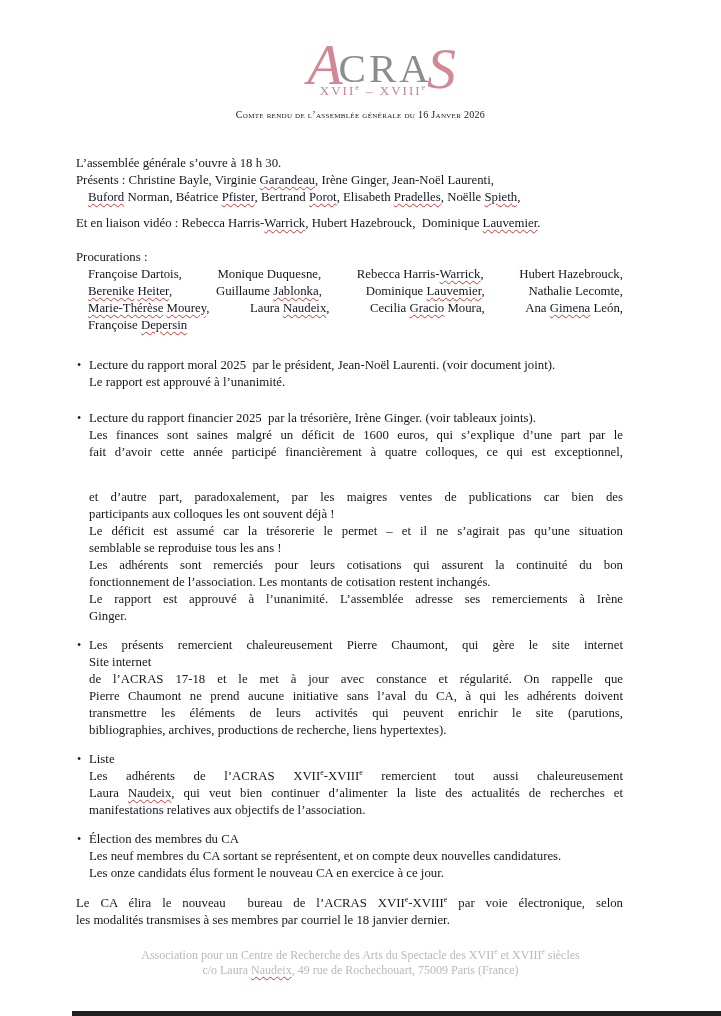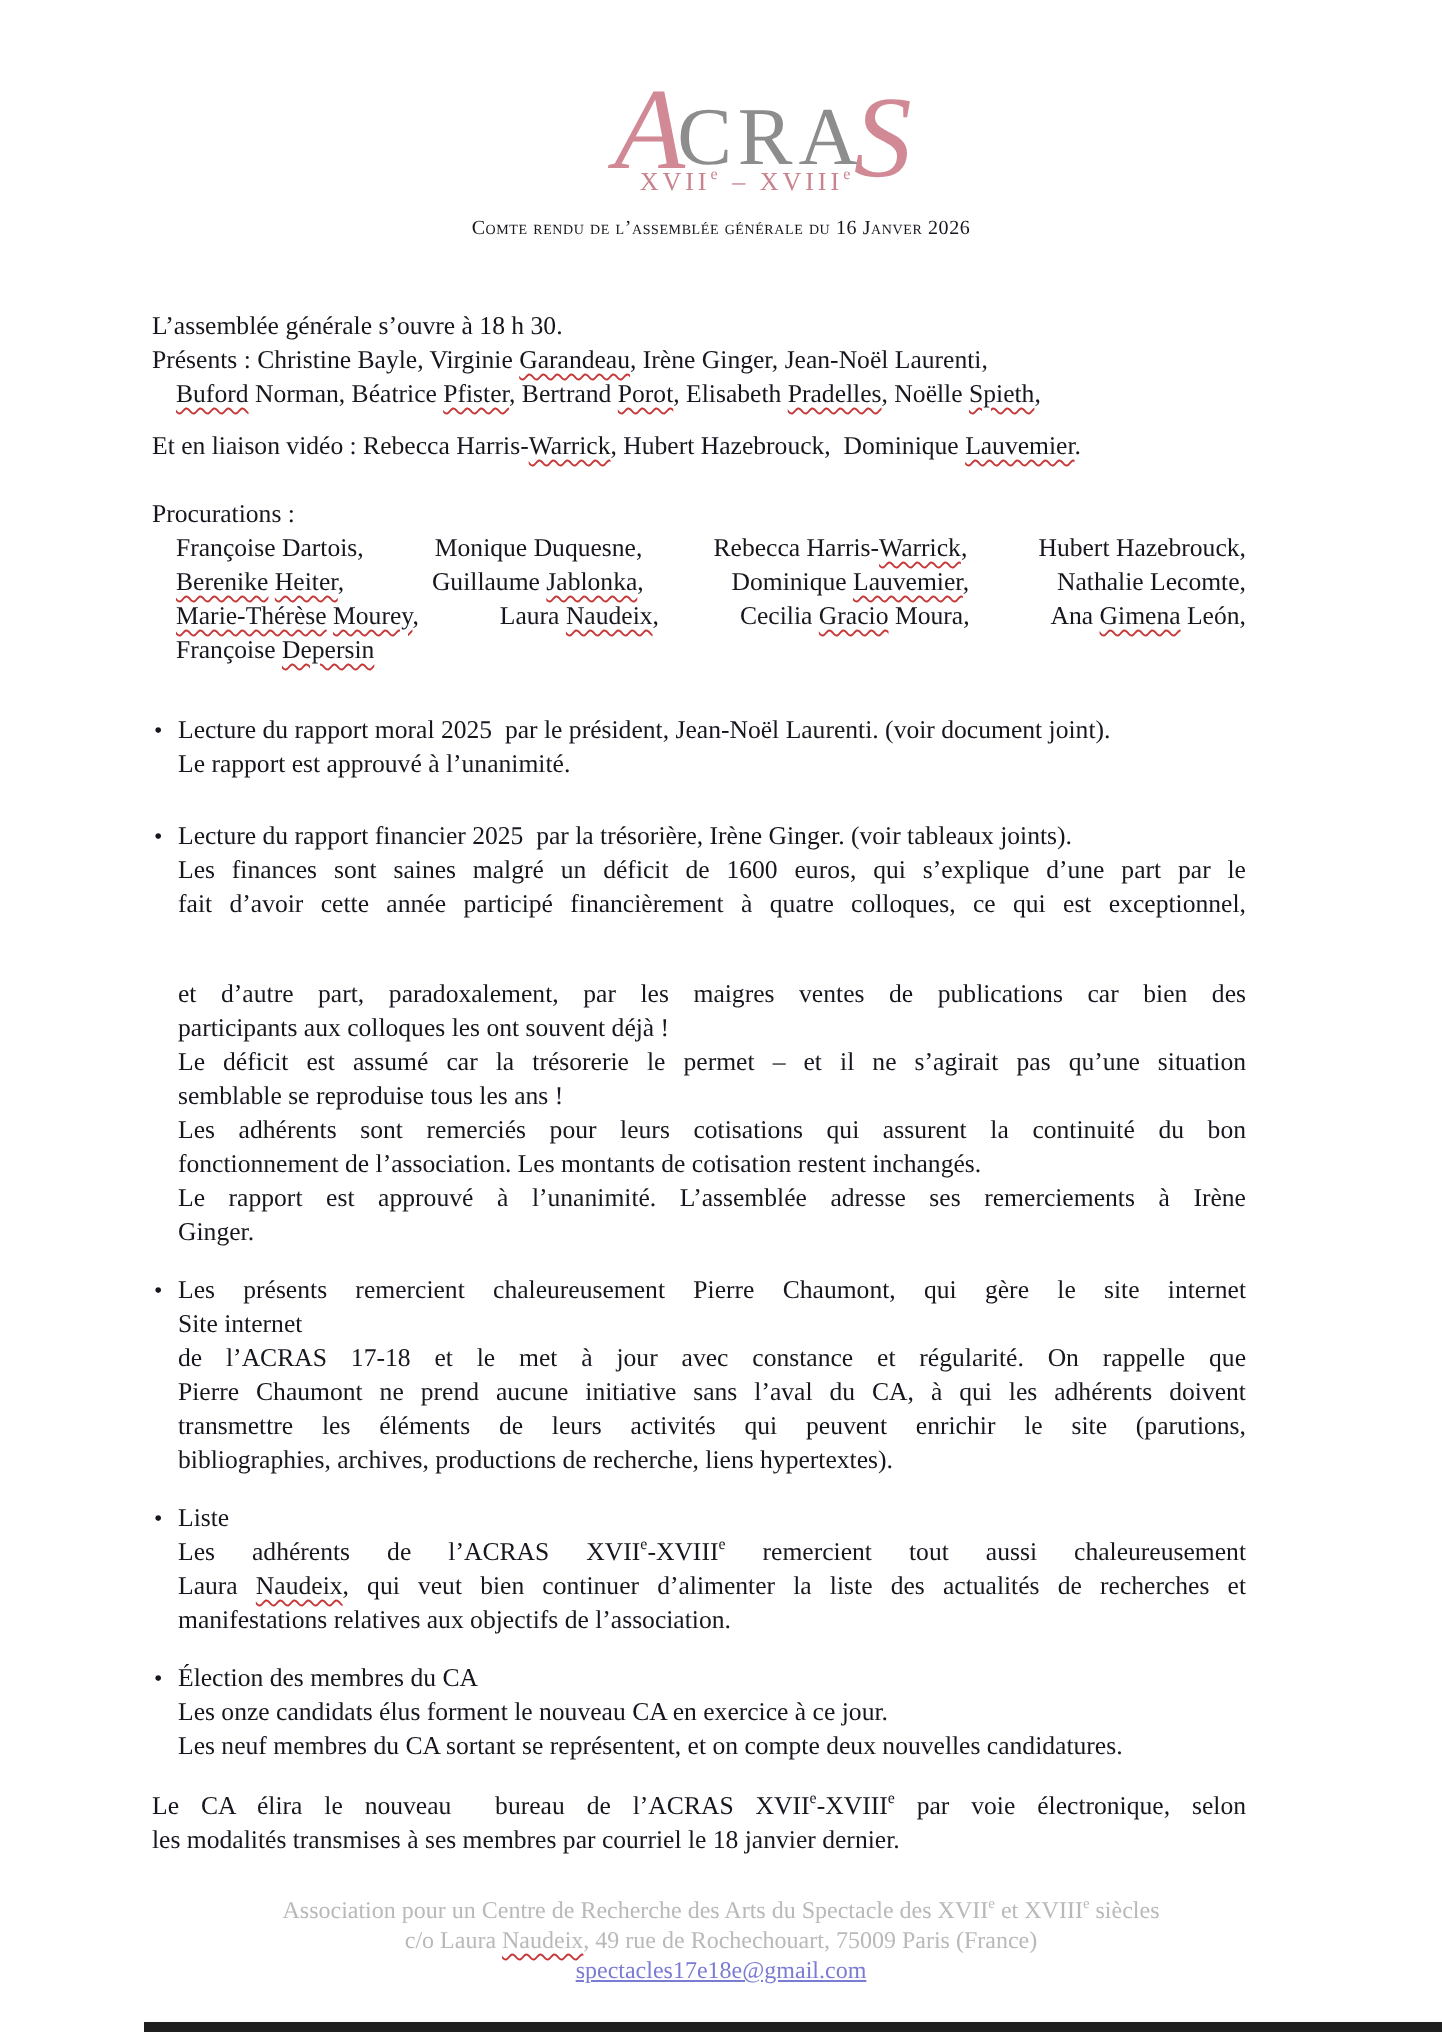--- a/index.html
+++ b/index.html
@@ -122,29 +122,28 @@
       <div class="blk bullet" style="margin-top: 12px;">
         <span class="dot">•</span>
         <div class="line"><span class="in"><span>Liste</span></span></div>
         <div class="line jline" style="word-spacing: 15.3164px;"><span class="in"><span>Les adhérents de l’ACRAS XVII</span><sup>e</sup><span>-XVIII</span><sup>e</sup><span> remercient tout aussi chaleureusement</span></span></div>
         <div class="line jline" style="word-spacing: 5.87139px;"><span class="in"><span>Laura </span><span class="sq">Naudeix</span><span>, qui veut bien continuer d’alimenter la liste des actualités de recherches et</span></span></div>
         <div class="line"><span class="in"><span>manifestations relatives aux objectifs de l’association.</span></span></div>
       </div>
       <div class="blk bullet" style="margin-top: 12px;">
         <span class="dot">•</span>
         <div class="line"><span class="in"><span>Élection des membres du CA</span></span></div>
+        <div class="line"><span class="in"><span>Les neuf membres du CA sortant se représentent, et on compte deux nouvelles candidatures.</span></span></div>
         <div class="line"><span class="in"><span>Les onze candidats élus forment le nouveau CA en exercice à ce jour.</span></span></div>
-        <div class="line"><span class="in"><span>Les neuf membres du CA sortant se représentent, et on compte deux nouvelles candidatures.</span></span></div>
       </div>
       <div class="blk para" style="margin-top: 13px;">
         <div class="line jline" style="word-spacing: 7.74639px;"><span class="in"><span>Le CA élira le nouveau&nbsp; bureau de l’ACRAS XVII</span><sup>e</sup><span>-XVIII</span><sup>e</sup><span> par voie électronique, selon</span></span></div>
         <div class="line"><span class="in"><span>les modalités transmises à ses membres par courriel le 18 janvier dernier.</span></span></div>
       </div>
     </div>
 
   <div class="footer">
     <div class="fline"><span>Association pour un Centre de Recherche des Arts du Spectacle des XVII</span><sup>e</sup><span> et XVIII</span><sup>e</sup><span> siècles</span></div>
     <div class="fline"><span>c/o Laura </span><span class="sq">Naudeix</span><span>, 49 rue de Rochechouart, 75009 Paris (France)</span></div>
-    <div class="fline"><a class="email-link">spectacles17e18e@gmail.com</a></div>
   </div>
 
   <div class="edge-bottom"></div>
 </div>
 
 </body></html>

